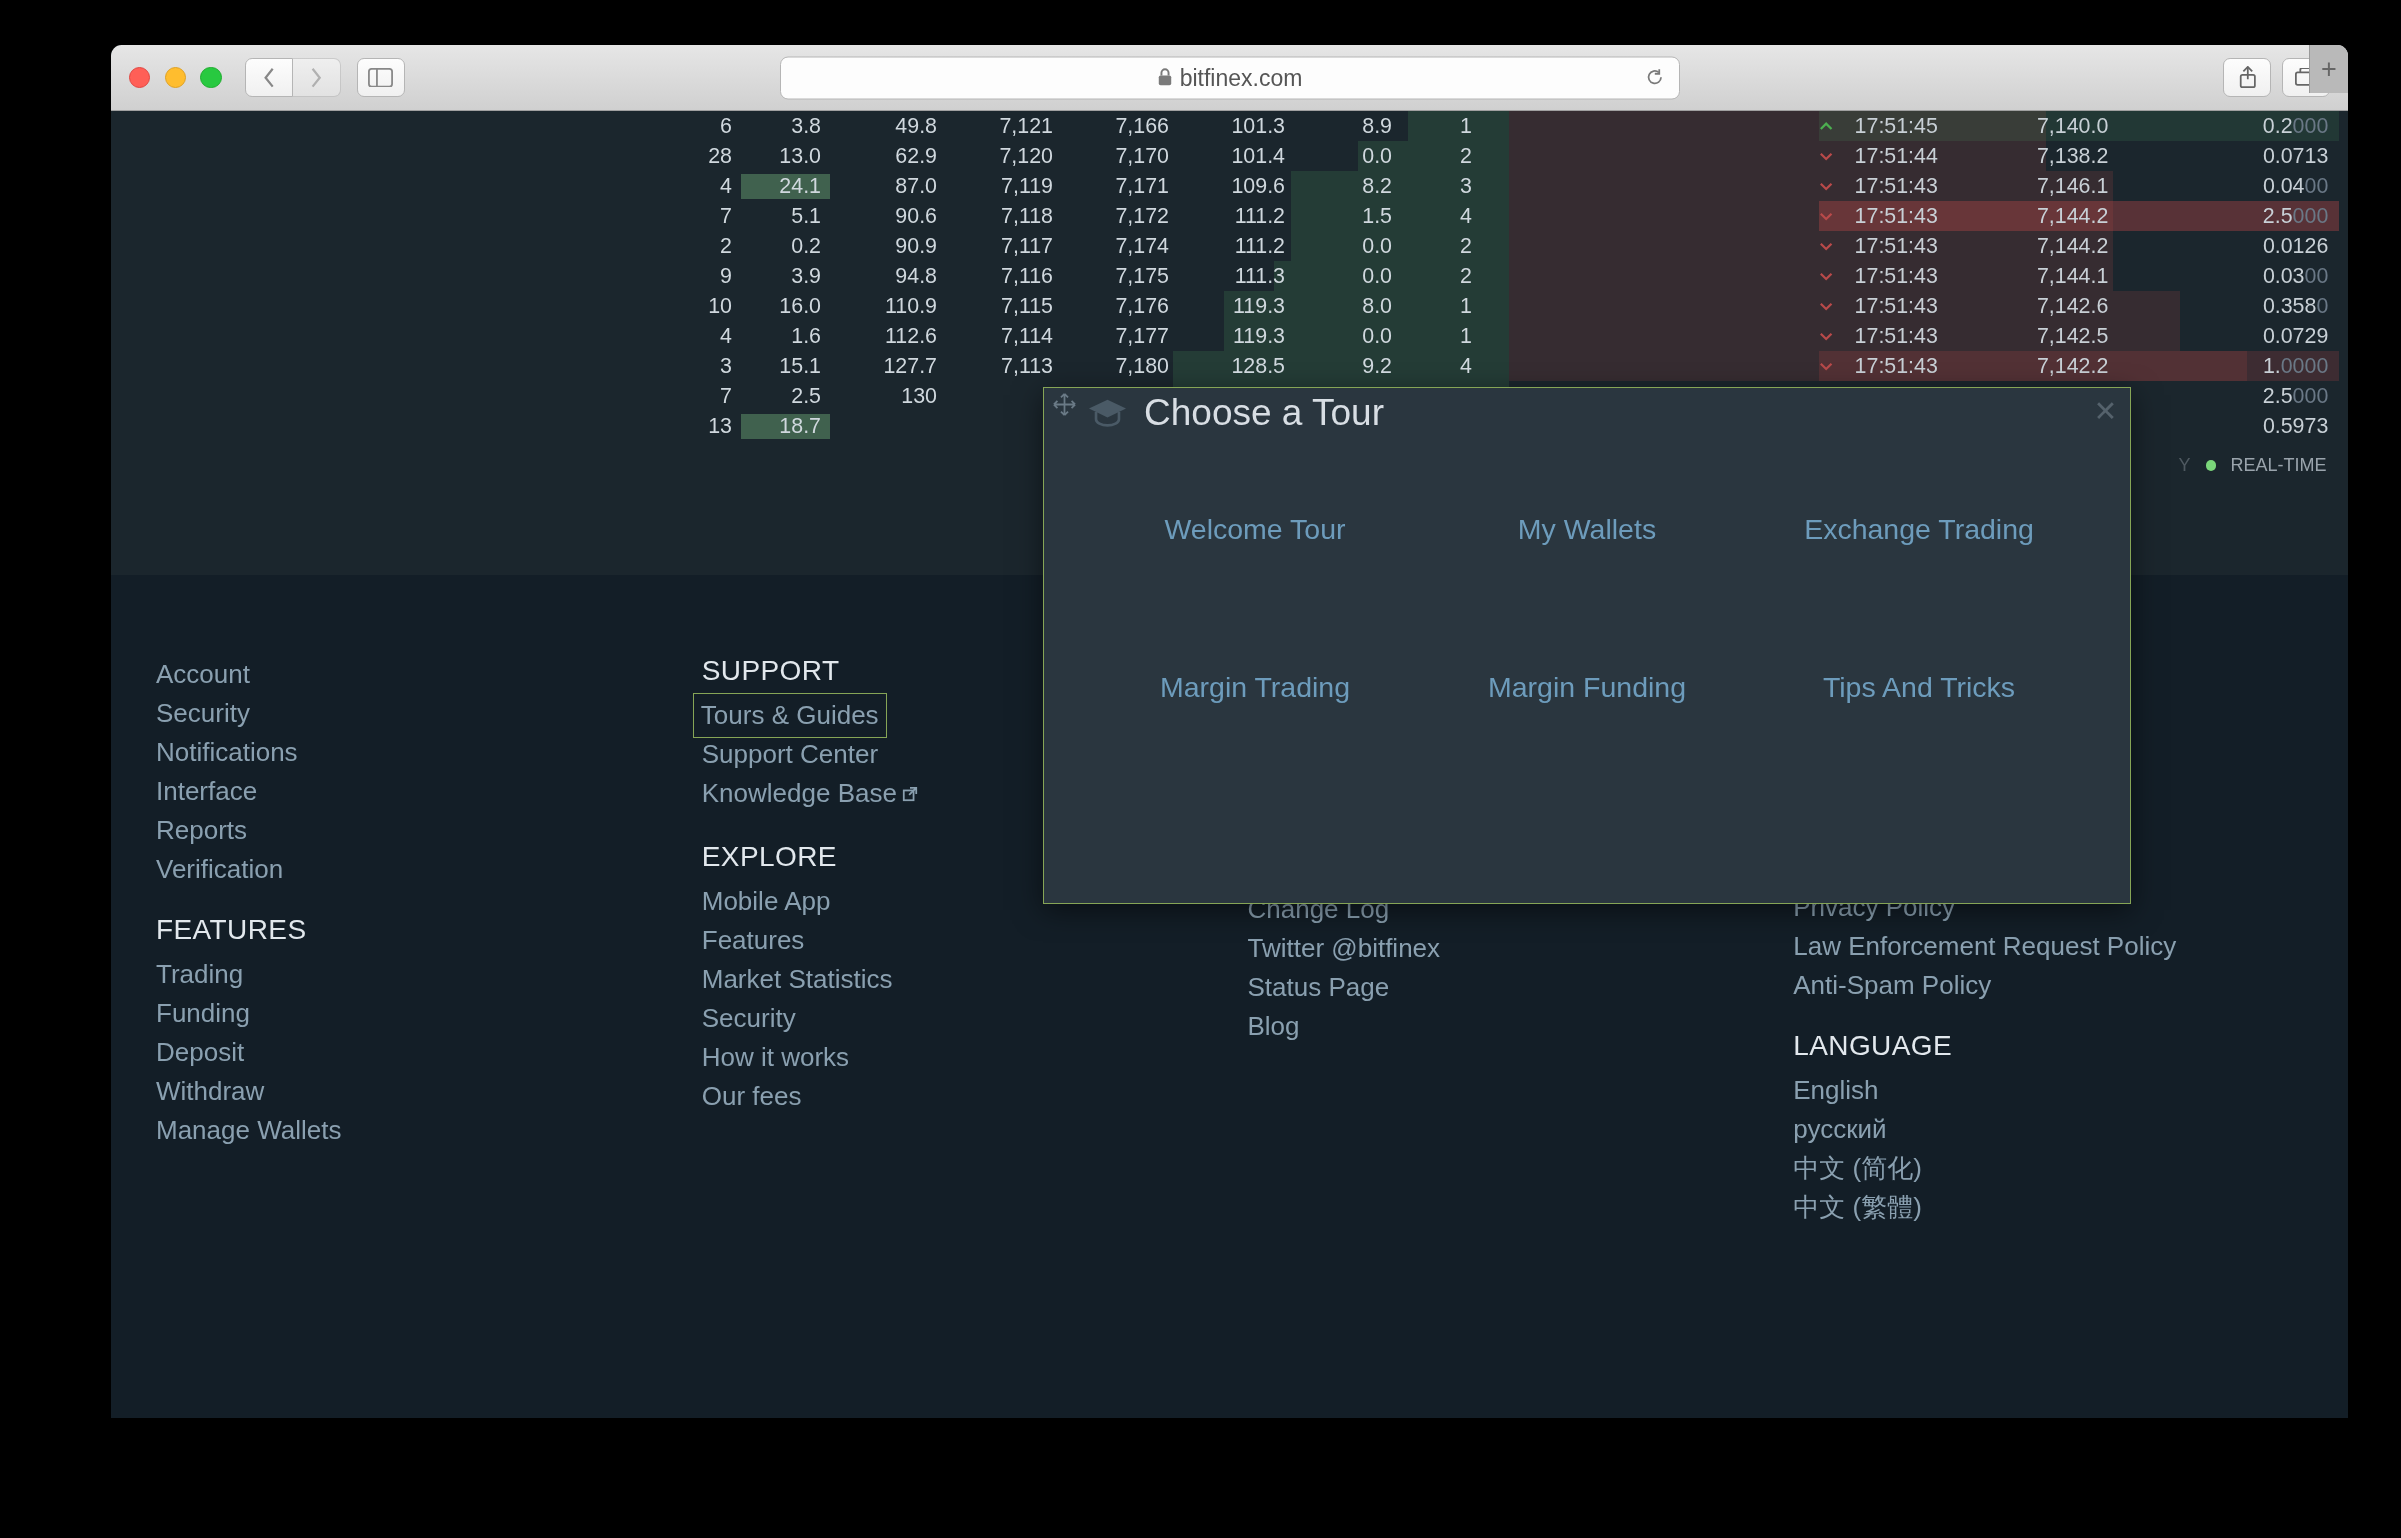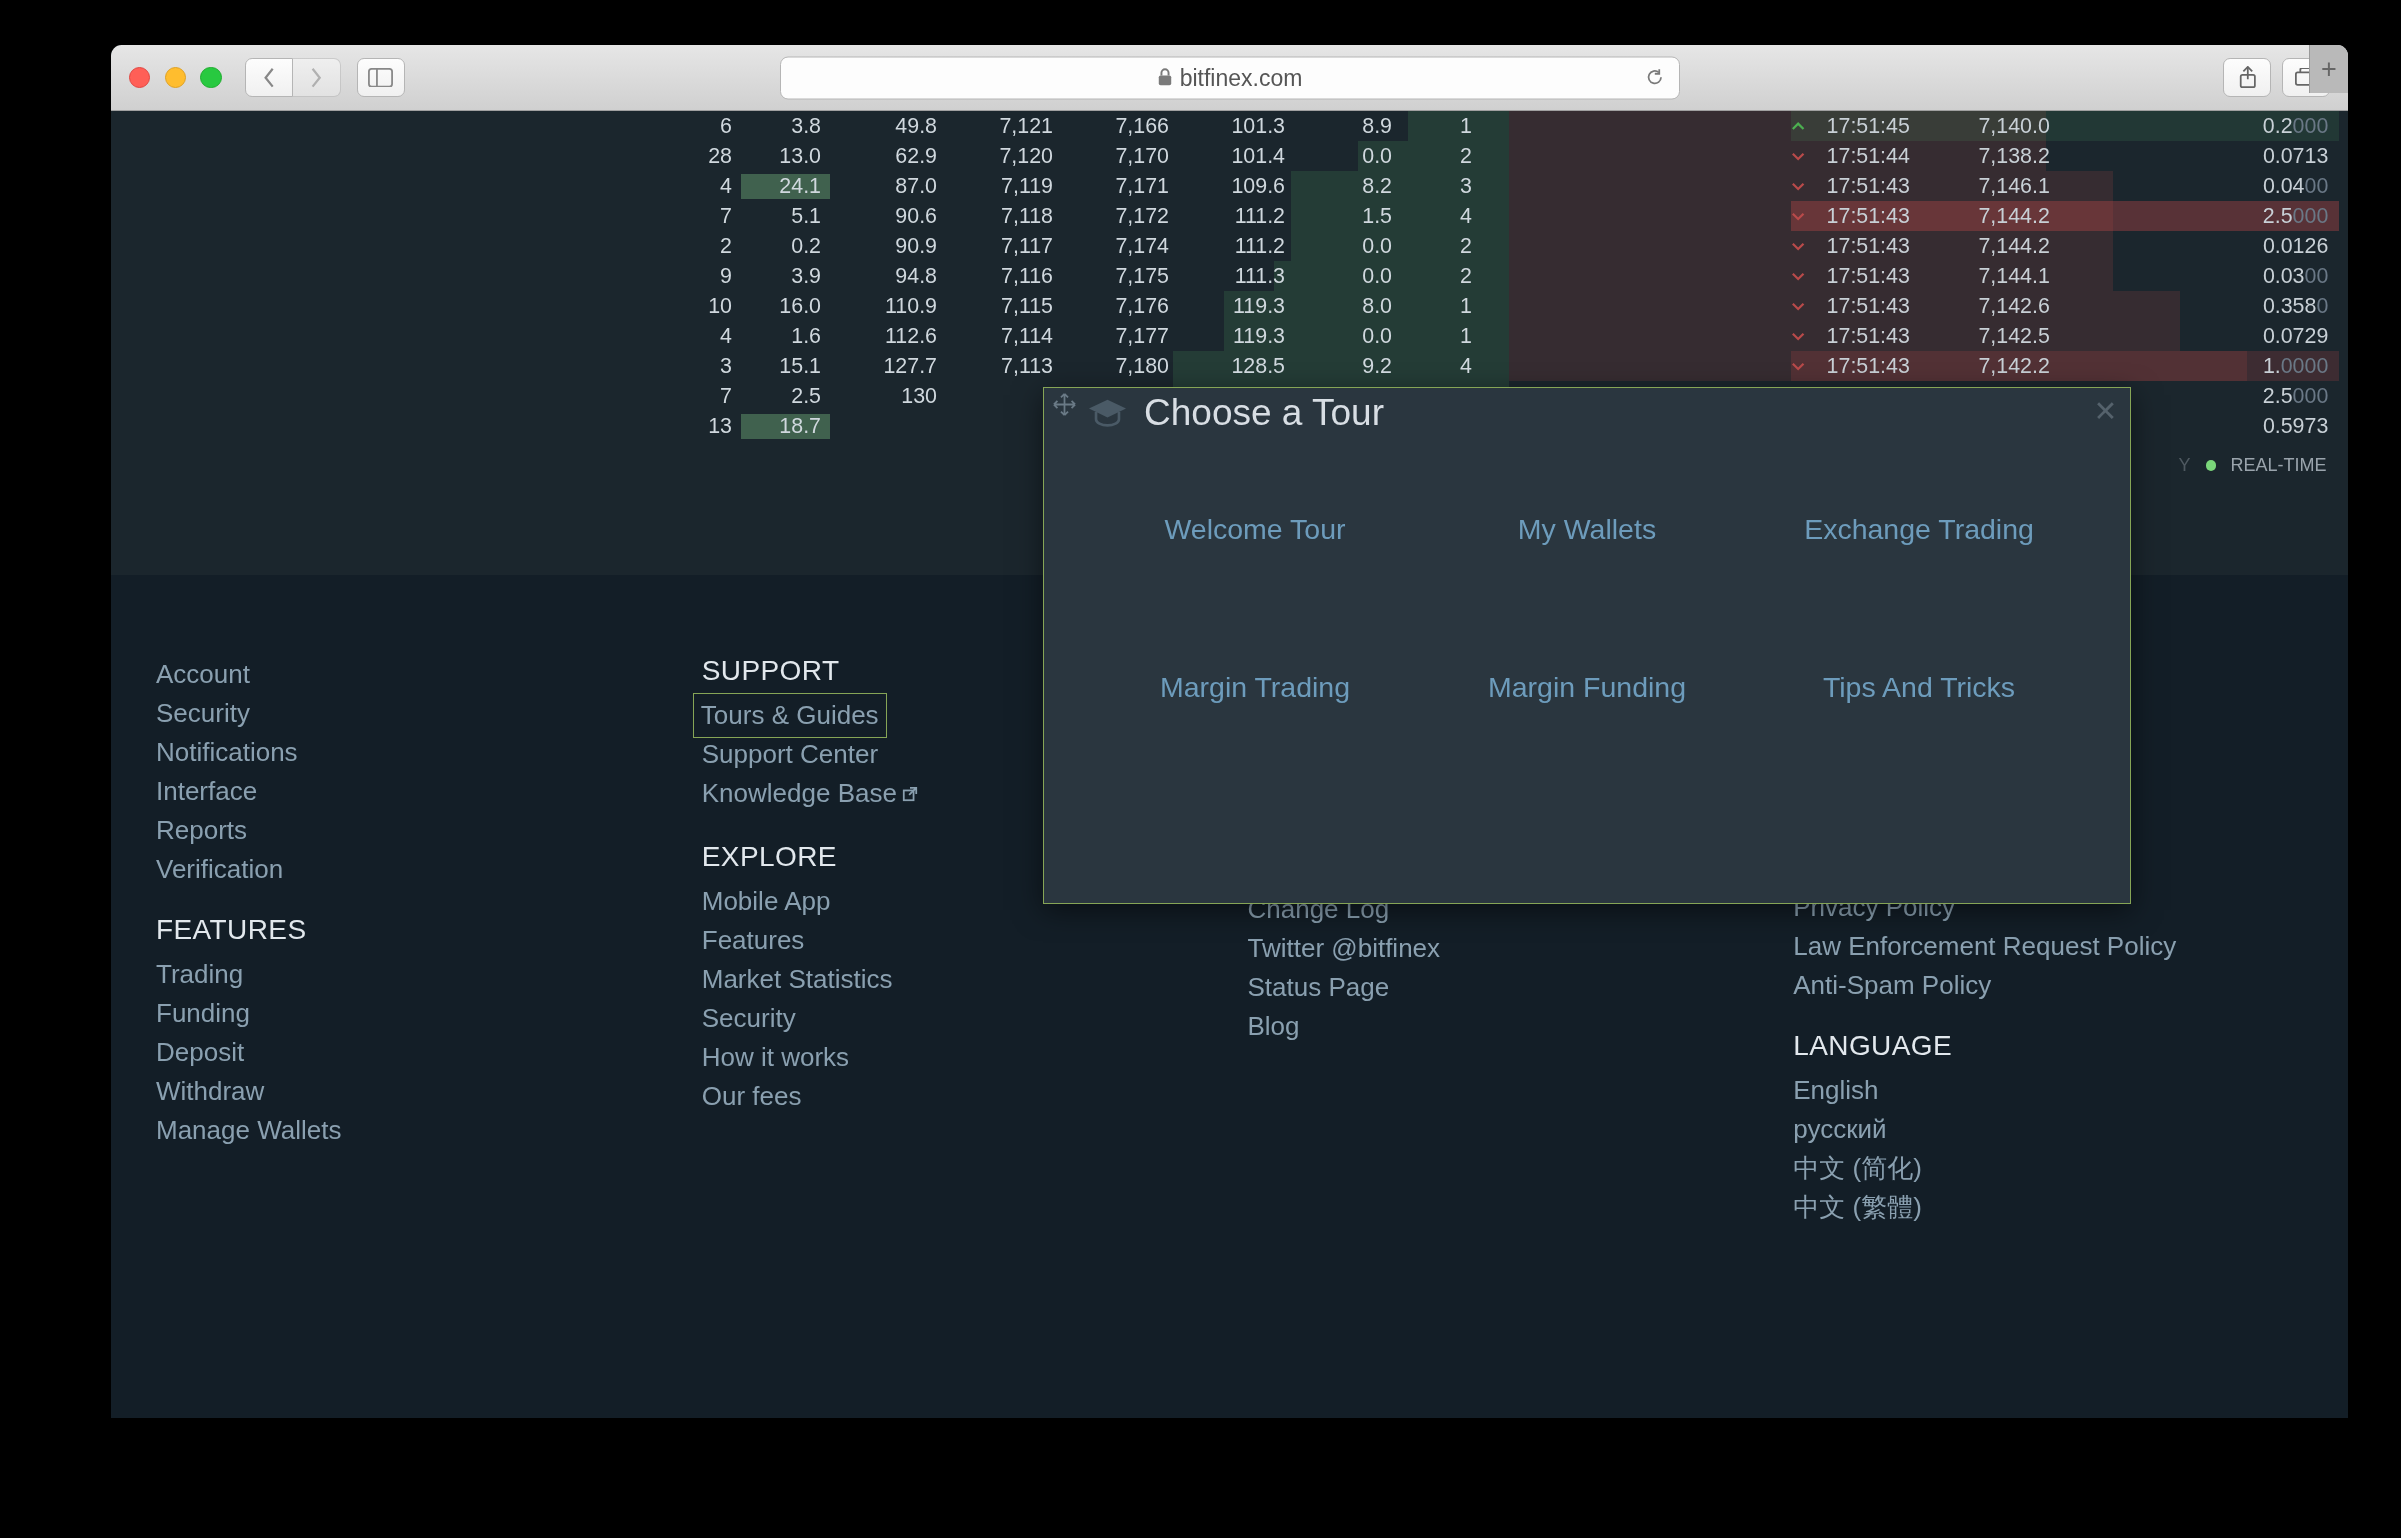--- a/index.html
+++ b/index.html
@@ -97,23 +97,24 @@
     right: 9px;
   }
   .trade-row {
     display:grid;
     grid-template-columns: 32px 125px 143px 1fr;
     font-size:21.4px;
     height:30px;
     align-items:center;
     color:#c8d0d6;
     position: relative;
+    margin-left: 28px;
   }
   .trade-row .time { text-align:left; padding-left:3.6px; }
-  .trade-row .price { text-align:center; padding-right:10.7px; }
+  .trade-row .price { text-align:right; padding-right:10.7px; }
   .trade-row .qty { text-align:right; padding-right:10.7px; z-index:2; position:relative; }
   .tr-up { color:#4caf50; }
   .tr-down { color:#b84a4a; }
   .tr-bg-up { background: rgba(80,160,100,0.15); }
   .tr-bg-down { background: rgba(180,70,70,0.22); }
   .qty .dim { color:#6a7886; }
 
   .status-strip {
     position:absolute;
     right: 21.4px;

